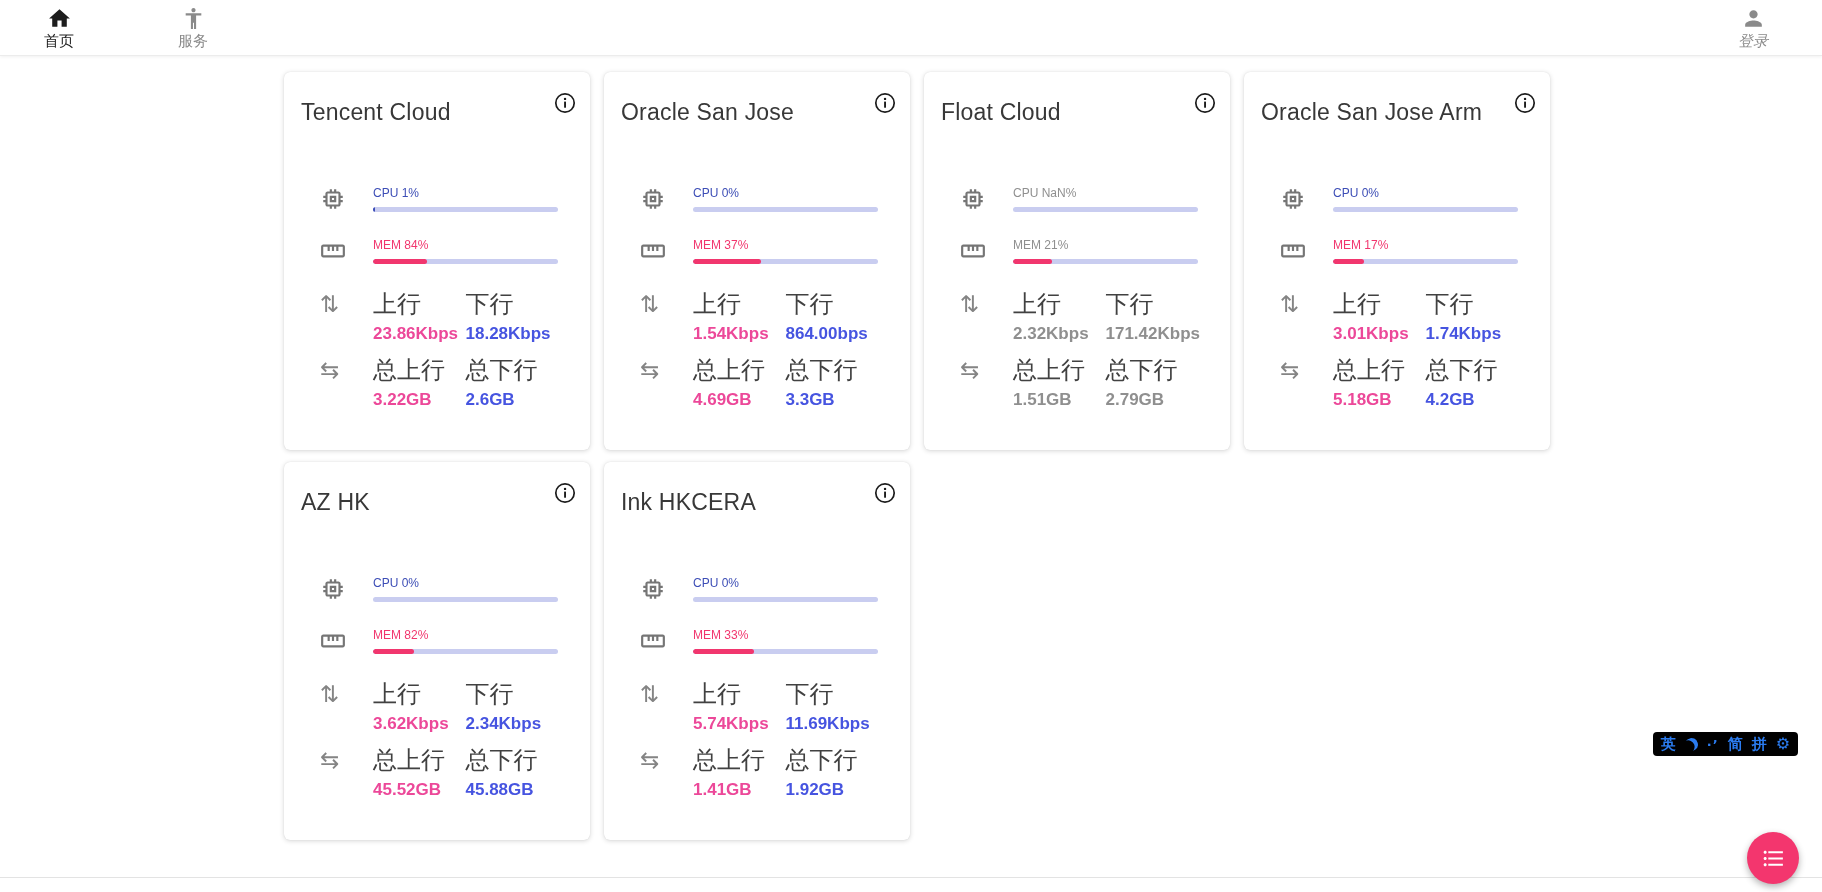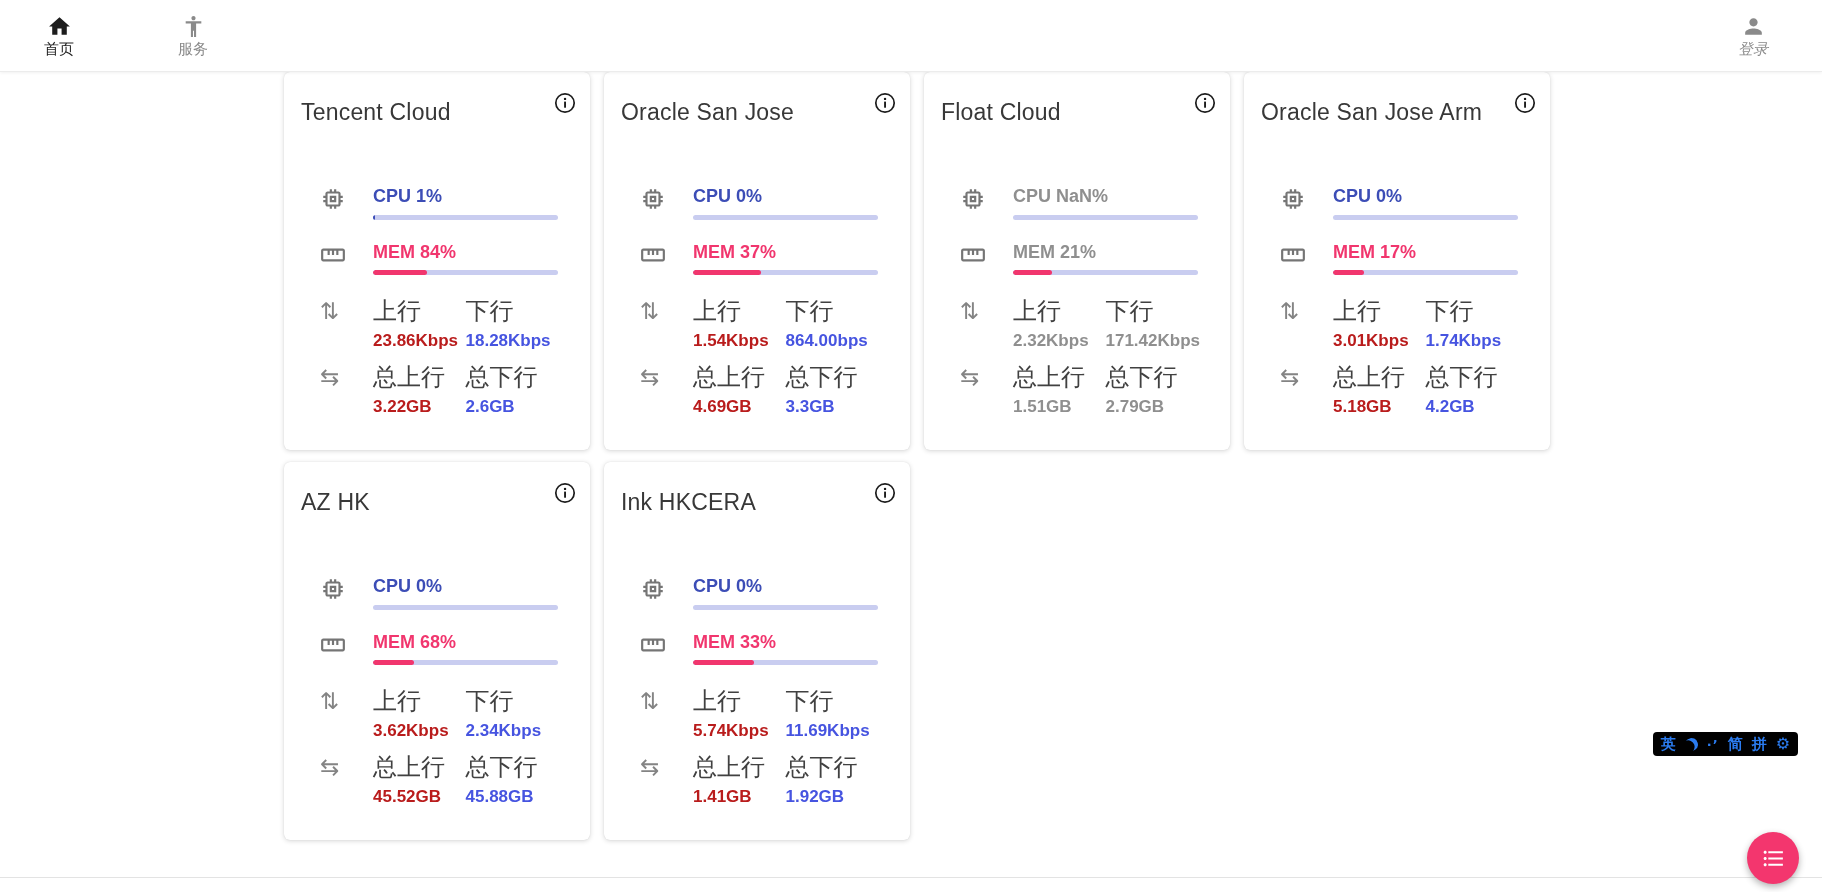--- a/index.html
+++ b/index.html
@@ -3,21 +3,21 @@
 <meta charset="utf-8">
 <style>
   * { margin:0; padding:0; box-sizing:border-box; }
   html,body { width:1822px; height:892px; }
   body {
     position:relative; overflow:hidden; background:#ffffff;
     font-family:"Liberation Sans","DejaVu Sans",sans-serif; color:#333;
   }
   
   header.topnav {
-    position:absolute; top:0; left:0; right:0; height:72px;
+    position:absolute; top:0; left:0; right:0; height:56px;
     display:flex; align-items:center; padding:0 38px 0 28px; background:#fff;
     border-bottom:1px solid #ececec; box-shadow:0 1px 3px rgba(0,0,0,.06); z-index:3;
   }
   .nav-item { width:62px; display:flex; flex-direction:column; align-items:center; gap:1px; cursor:pointer; color:#8a8a8a; }
   .nav-item svg { width:25px; height:25px; fill:currentColor; }
   .nav-label { font-size:15px; line-height:1.15; white-space:nowrap; }
   .nav-item.active { color:#1d1d1d; }
   .nav-item.services { margin-left:72px;text-align:center; }
   .nav-item.login { margin-left:auto;font-style:italic; }
   
@@ -35,32 +35,32 @@
   }
   .info-btn { position:absolute; top:19px; right:13px; width:24px; height:24px; cursor:pointer; }
   .info-btn svg { width:24px; height:24px; }
   .card-rows { position:absolute; top:114px; left:36px; right:32px; }
   .row { display:flex; }
   .row-icon { width:53px; flex:none; color:#757575; }
   .row-icon svg { width:26px; height:26px; fill:#757575; }
   .row-icon.glyph { font-family:"DejaVu Sans",sans-serif; font-size:23px; line-height:1; padding-top:3px; color:#848484; }
   .metric { margin-bottom:22px; }
   .metric-body { flex:1; min-width:0; }
-  .metric-label { font-size:18px; font-weight:700; line-height:1.2; white-space:nowrap; }
+  .metric-label { font-size:12px; font-weight:400; line-height:1.2; white-space:nowrap; }
   .metric-label.cpu { color:#3c4db6; }
   .metric-label.mem { color:#f1366e; }
   .bar { margin-top:7px; height:5px; border-radius:2.5px; background:#c9cdf0; overflow:hidden; }
   .bar-fill { height:100%; border-radius:2.5px; width:0; }
   .bar-fill.cpu { background:#3c4db6; }
   .bar-fill.mem { background:#f1366e; }
   .pair { margin-bottom:12px; }
   .pair-col { flex:1; min-width:0; }
   .pair-label { font-size:24px; color:#414141; line-height:1.2; white-space:nowrap; }
   .pair-value { font-size:17px; font-weight:700; margin-top:5px; white-space:nowrap; }
-  .pair-value.up { color:#b91c1c; }
+  .pair-value.up { color:#ec4899; }
   .pair-value.down { color:#4654e0; }
   .card.offline .metric-label, .card.offline .pair-value { color:#8f8f8f; }
   
   .footer-divider { position:absolute; left:0; right:0; top:877px; height:1px; background:#e3e3e3; }
   
   .ime-bar {
     position:absolute; top:732px; right:24px; height:24px; z-index:6;
     display:flex; align-items:center; gap:9px; padding:0 8px;
     background:#010101; border-radius:4px; cursor:pointer;
   }
@@ -367,21 +367,21 @@
             </div>
         </div>
       </div>
       <div class="row metric">
         <span class="row-icon">
           <svg viewBox="0 0 24 24">
               <path d="M21 6H3c-1.1 0-2 .9-2 2v8c0 1.1.9 2 2 2h18c1.1 0 2-.9 2-2V8c0-1.1-.9-2-2-2zm0 10H3V8h4v4h2V8h2v4h2V8h2v4h2V8h4v8z"></path>
             </svg>
         </span>
         <div class="metric-body">
-          <div class="metric-label mem"><span>MEM</span> <span>68%</span></div>
+          <div class="metric-label mem"><span>MEM</span> <span>82%</span></div>
           <div class="bar">
               <div class="bar-fill mem" style="width: 22%;"></div>
             </div>
         </div>
       </div>
       <div class="row pair">
         <span class="row-icon glyph">⇅</span>
         <div class="pair-col">
           <div class="pair-label">上行</div>
           <div class="pair-value up">3.62Kbps</div>

